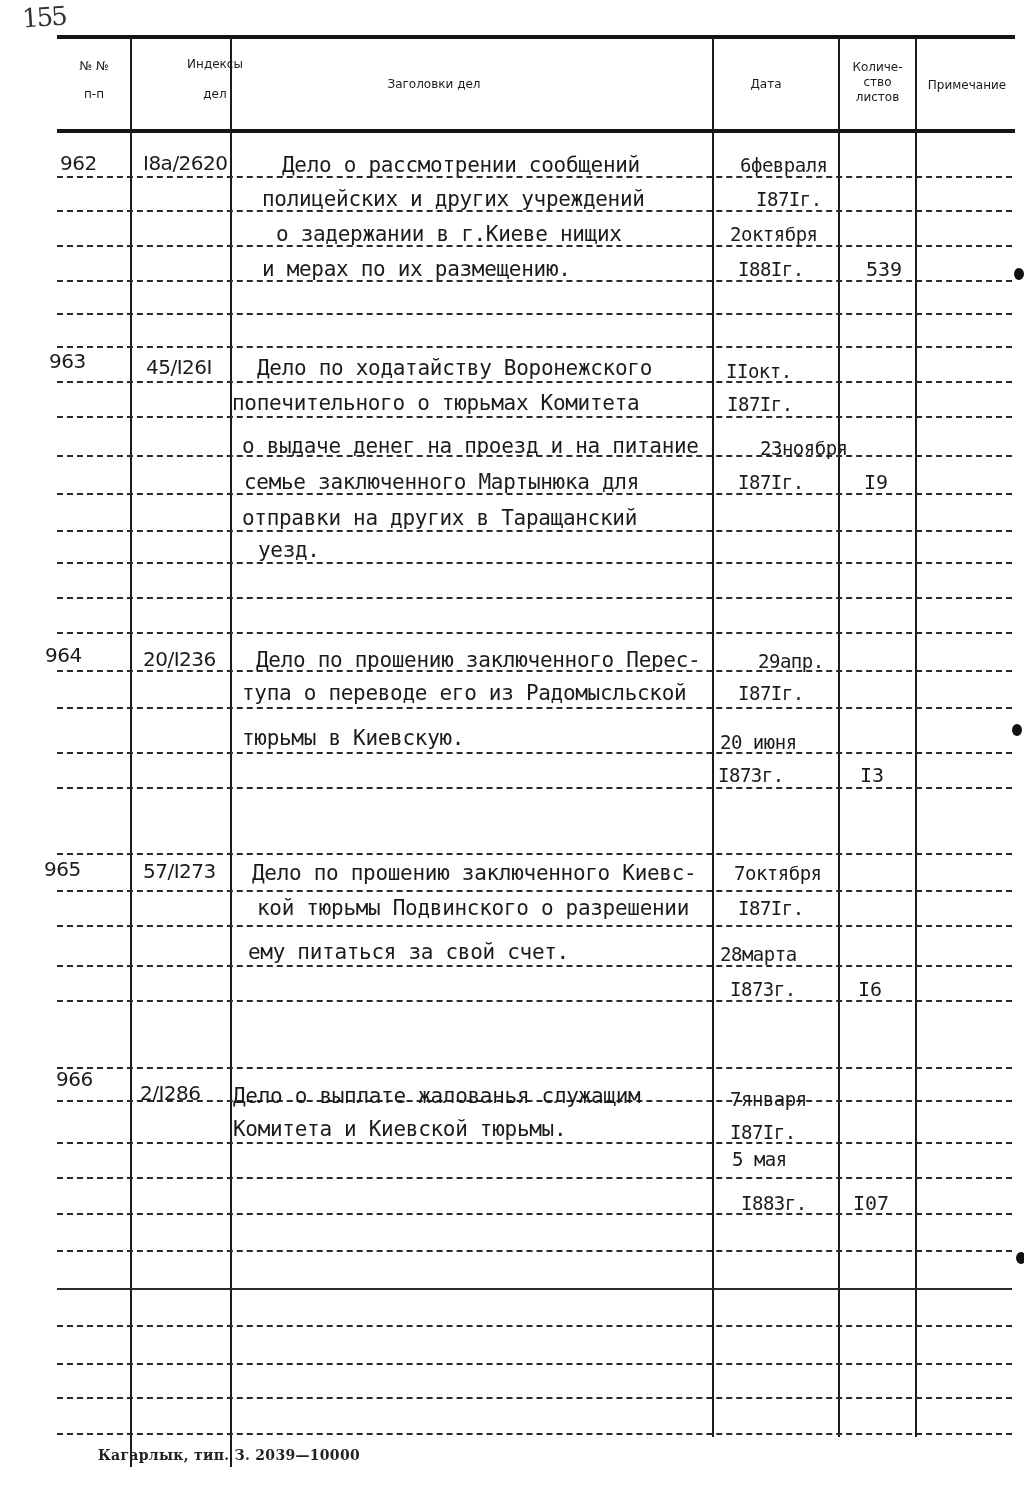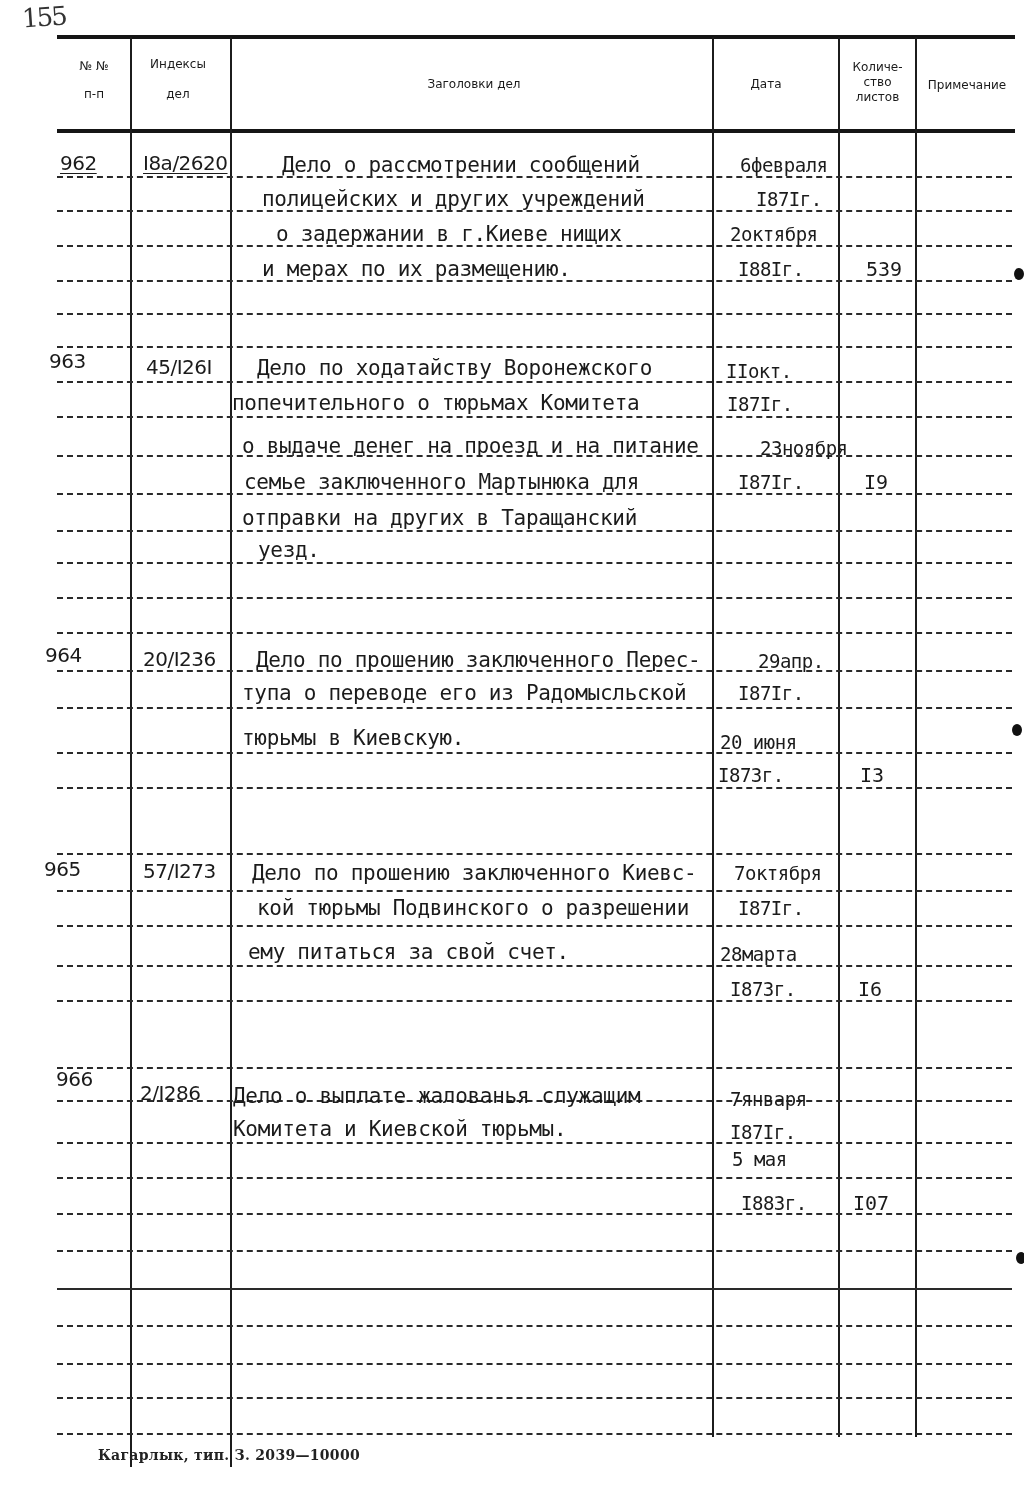--- a/index.html
+++ b/index.html
@@ -19,21 +19,21 @@
   
   .cell { position: absolute; font-size: 19px; line-height: 22px; white-space: nowrap; color: #1b1b1b; }
   .num { font-family: "DejaVu Sans", sans-serif; font-size: 20px; letter-spacing: -0.5px; }
   .idx { font-family: "DejaVu Sans", sans-serif; font-size: 20px; letter-spacing: -0.5px; }
   .title-line { font-size: 21px; letter-spacing: -0.3px; }
   .date { font-size: 19px; letter-spacing: -0.5px; }
   .sheets { font-size: 20px; }
   .footer { position: absolute; left: 98px; top: 1447px; font-family: "DejaVu Serif", serif;
             font-size: 14px; font-weight: bold; color: #222; letter-spacing: 0.3px; }
   .dot { position: absolute; width: 10px; height: 12px; border-radius: 50%; background: #111; }
-  .underline { text-decoration: underline; text-decoration-thickness: 1px; text-underline-offset: 3px; text-align: center; }
+  .underline { text-decoration-thickness: 1px; text-underline-offset: 3px; text-align: center; }
 </style>
 </head>
 <body>
 
 <div class="page">
 
   <div class="page-mark">155</div>
 
   <div class="rule-thick" style="top:35px;"></div>
   <div class="rule-thick" style="top:129px;"></div>
@@ -41,25 +41,25 @@
   <div class="vline" style="left:130px; top:37px; height:1430px;"></div>
   <div class="vline" style="left:230px; top:37px; height:1430px;"></div>
   <div class="vline" style="left:712px; top:37px; height:1400px;"></div>
   <div class="vline" style="left:838px; top:37px; height:1400px;"></div>
   <div class="vline" style="left:915px; top:37px; height:1400px;"></div>
 
   <div class="hdr" style="left:58px; top:58px; width:72px;">
     <div>№ №</div>
     <div style="margin-top:12px;">п-п</div>
   </div>
-  <div class="hdr" style="left:132px; top:56px; width:92px;">
+  <div class="hdr" style="left:132px; top:56px; width:92px;padding-left:37px;">
     <div>Индексы</div>
     <div style="margin-top:14px;">дел</div>
   </div>
-  <div class="hdr" style="left:232px; top:76px; width:404px;padding-left:40px;">Заголовки дел</div>
+  <div class="hdr" style="left:232px; top:76px; width:404px;">Заголовки дел</div>
   <div class="hdr" style="left:714px; top:76px; width:104px;">Дата</div>
   <div class="hdr" style="left:840px; top:60px; width:75px; line-height:15px;">
     <div>Количе-</div>
     <div>ство</div>
     <div>листов</div>
   </div>
   <div class="hdr" style="left:917px; top:77px; width:100px;">Примечание</div>
 
   <div>
     <div class="ruling" style="left:57px; top:176px; width:955px;"></div>

